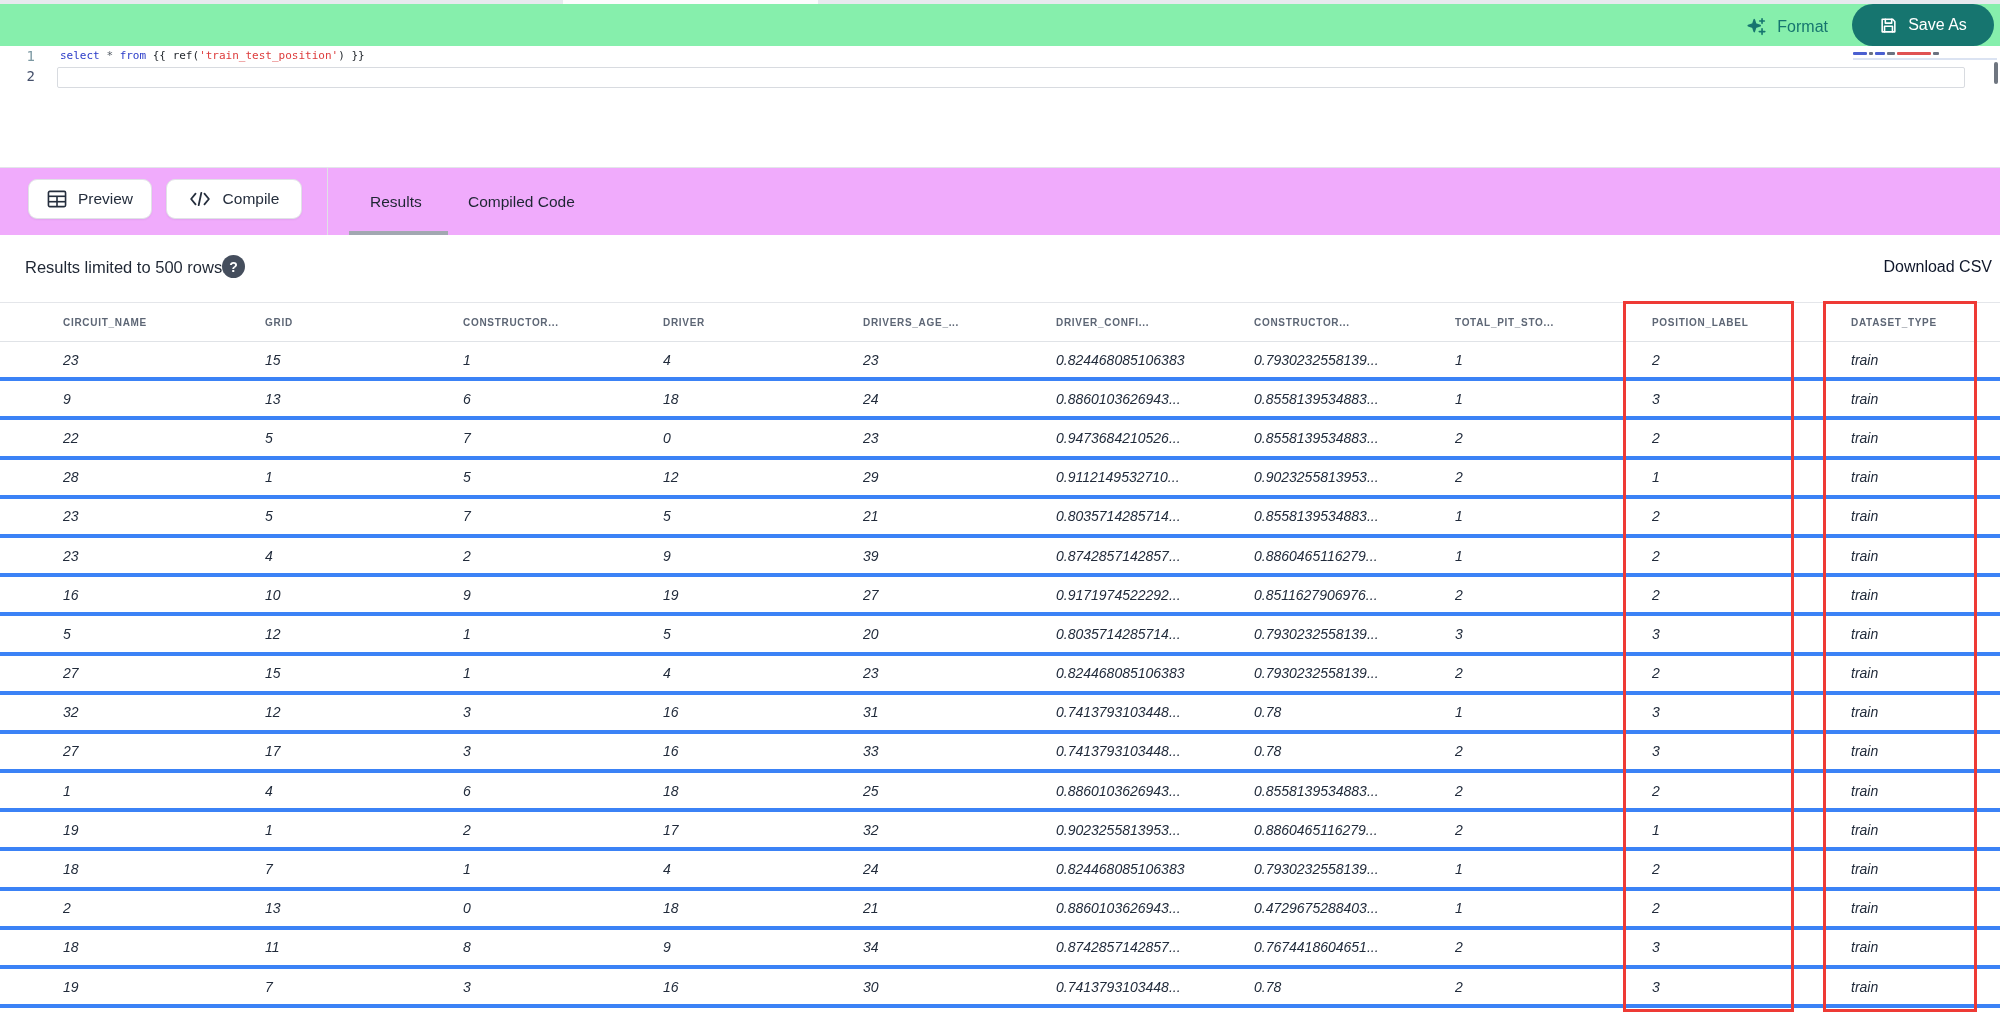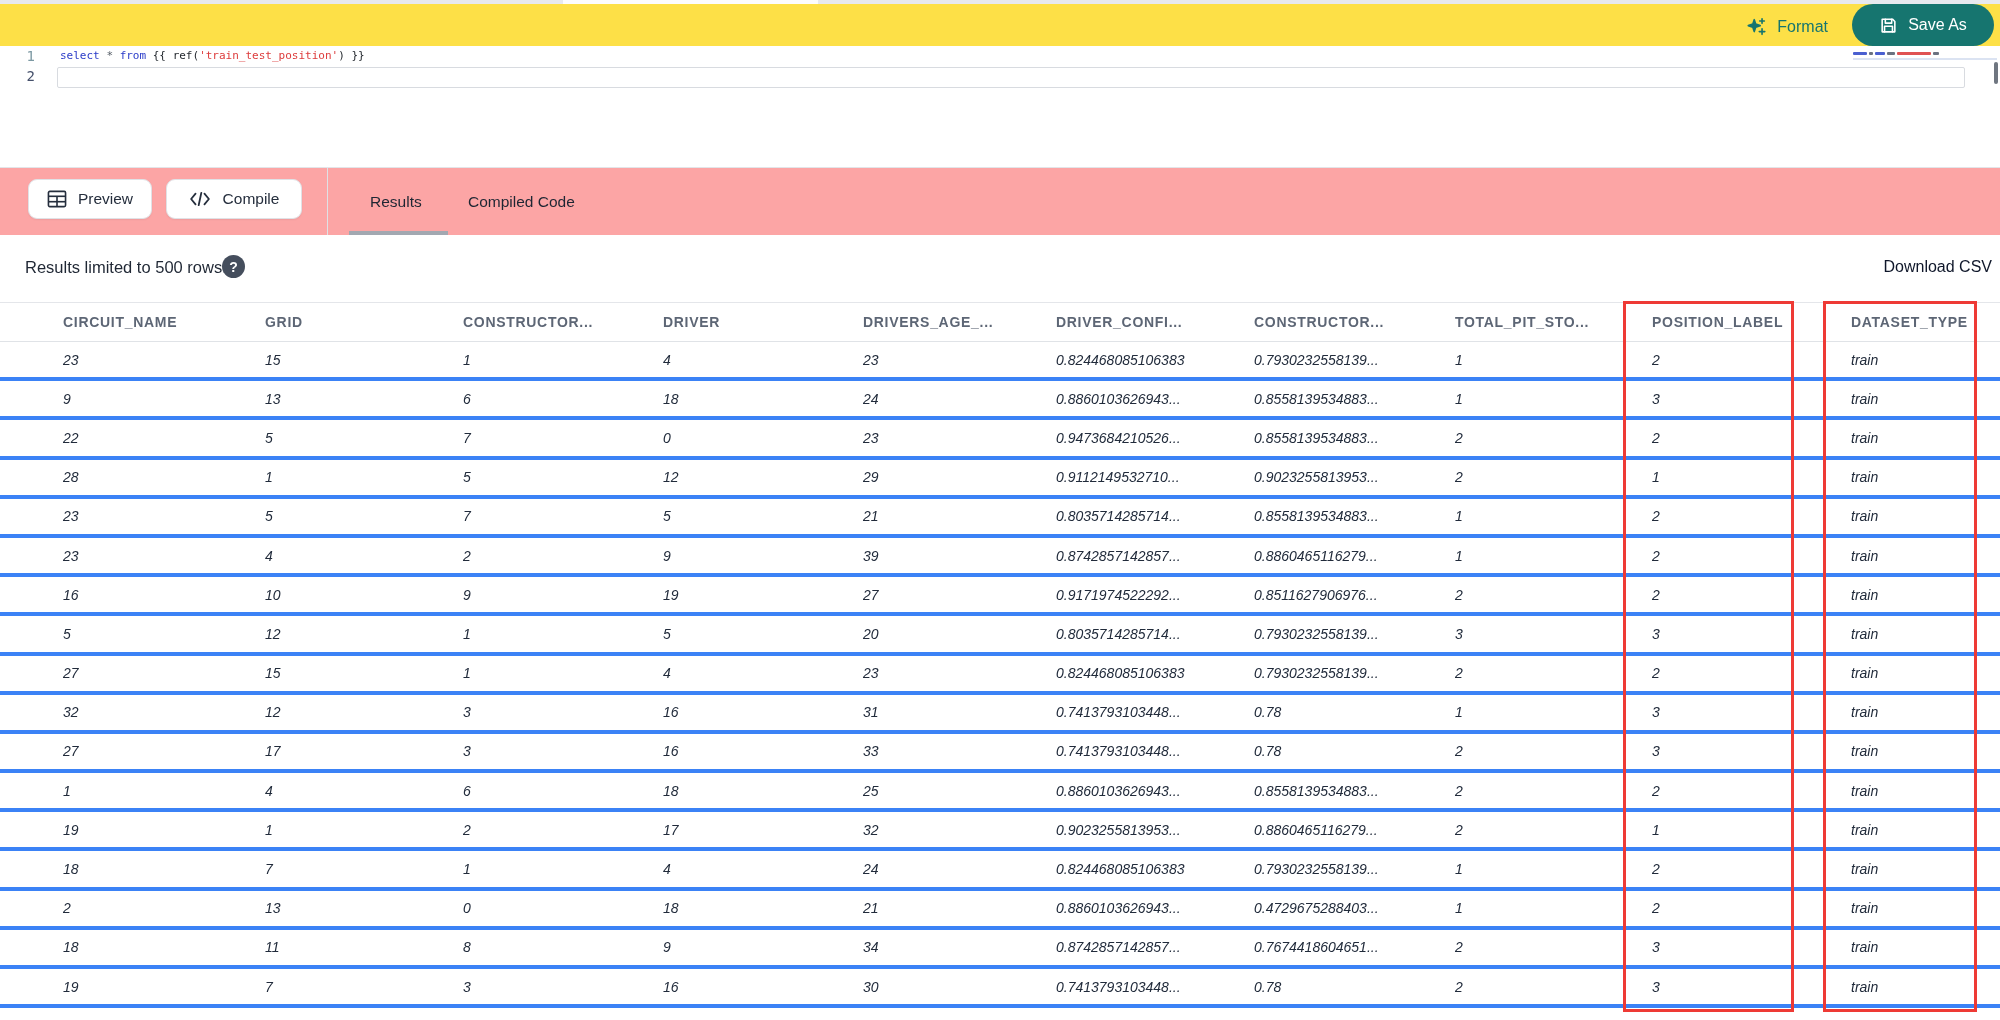--- a/index.html
+++ b/index.html
@@ -4,21 +4,21 @@
 <style>
   * { margin:0; padding:0; box-sizing:border-box; }
   html,body { width:2000px; height:1020px; background:#fff; font-family:"Liberation Sans", sans-serif; overflow:hidden; }
   .app { position:relative; width:2000px; height:1020px; background:#fff; }
 
   
   .tabstrip { position:absolute; left:0; top:0; width:2000px; height:4px; background:#e7e9ee; }
   .tabstrip .active-gap { position:absolute; left:563px; top:0; width:255px; height:4px; background:#fcfcfd; }
 
   
-  .toolbar { position:absolute; left:0; top:4px; width:2000px; height:42px; background:#fde047; }
+  .toolbar { position:absolute; left:0; top:4px; width:2000px; height:42px; background:#86efac; }
   .format-btn { position:absolute; right:172px; top:8px; height:30px; display:flex; align-items:center; gap:9px; cursor:pointer; color:#16756f; }
   .format-btn span { font-size:16px; }
   .saveas-btn { position:absolute; right:6px; top:0px; width:142px; height:42px; background:#16756f; border:none; border-radius:22px; color:#fff; display:flex; align-items:center; justify-content:center; gap:10px; font-size:16px; font-family:"Liberation Sans", sans-serif; cursor:pointer; }
 
   
   .editor { position:absolute; left:0; top:46px; width:2000px; height:121px; background:#fff; }
   .gutter { position:absolute; left:0; top:0; width:40px; text-align:right; font-family:"DejaVu Sans Mono", monospace; font-size:14px; }
   .ln { height:20px; line-height:20px; padding-right:5px; }
   .ln1 { color:#7c99a3; margin-top:0px; }
   .ln2 { color:#45506b; }
@@ -28,41 +28,41 @@
   .tok-pl { color:#24292f; }
   .tok-str { color:#dd3b3b; }
   .active-line { position:absolute; left:57px; top:21px; width:1908px; height:21px; background:#fff; border:1px solid #d8dbe0; border-radius:2px; }
   .minimap { position:absolute; left:1853px; top:5px; width:112px; height:5px; display:flex; align-items:center; gap:2px; }
   .minimap i { display:block; height:3px; border-radius:1px; }
   .mm-b { background:#4a5fd0; } .mm-d { background:#6b7280; } .mm-r { background:#e05252; }
   .minimap-line { position:absolute; left:1853px; top:12px; width:144px; height:2px; background:#dbe3f2; }
   .scroll-thumb { position:absolute; left:1994px; top:16px; width:4px; height:22px; background:#6f7680; border-radius:2px; }
 
   
-  .actionbar { position:absolute; left:0; top:167px; width:2000px; height:68px; background:#fca5a5; border-top:1px solid #e3e5e9;padding-left:31px; }
+  .actionbar { position:absolute; left:0; top:167px; width:2000px; height:68px; background:#f0abfc; border-top:1px solid #e3e5e9;padding-left:31px; }
   .panel-btn { position:absolute; top:11px; height:40px; background:#fff; border:1px solid #e0e2e6; border-radius:9px; box-shadow:0 1px 2px rgba(20,30,50,0.06); display:flex; align-items:center; justify-content:center; gap:11px; font-size:15.5px; color:#252e3d; font-family:"Liberation Sans", sans-serif; cursor:pointer; }
   .btn-preview { left:28px; width:124px; }
   .btn-compile { left:166px; width:136px;gap:12px; }
   .vdivider { position:absolute; left:327px; top:0px; width:1px; height:68px; background:#dfe1e5; }
   .tab { position:absolute; top:0; height:68px; display:flex; align-items:center; font-size:15.5px; color:#1e2633; cursor:pointer; }
   .tab-results { left:370px; }
   .tab-compiled { left:468px;text-align:right; }
   .tab-underline { position:absolute; left:349px; top:63px; width:99px; height:4px; background:#a2a8b1; }
 
   
   .results-info { position:absolute; left:0; top:235px; width:2000px; height:67px; background:#fff; }
   .results-text { position:absolute; left:25px; top:23px; font-size:16.5px; color:#1f2734; }
   .help-icon { position:absolute; left:222px; top:20px; width:23px; height:23px; border-radius:50%; background:#454e5d; color:#fff; font-size:14px; font-weight:bold; display:flex; align-items:center; justify-content:center; }
   .download-csv { position:absolute; right:8px; top:23px; font-size:16px; color:#0f172a; cursor:pointer; }
 
   
   .table { position:absolute; left:0; top:302px; width:2000px; height:718px; background:#fff; }
   .trow { display:grid; grid-template-columns:202px 198px 200px 200px 193px 198px 201px 197px 199px 162px; padding-left:50px; align-items:center; }
   .thead { height:40px; border-top:1px solid #e4e6ea; border-bottom:1px solid #e0e3e7; }
-  .th { font-size:14px; font-weight:bold; letter-spacing:0.7px; color:#5d6675; padding-left:13px; white-space:nowrap; overflow:hidden; }
+  .th { font-size:10px; font-weight:bold; letter-spacing:0.7px; color:#5d6675; padding-left:13px; white-space:nowrap; overflow:hidden; }
   .tr { height:39.2px; border-bottom:4px solid #3b82f6;font-style:italic; }
   .td { font-size:14px; color:#212b3b; padding-left:13px; white-space:nowrap; overflow:hidden; }
 
   
   .ann-box { position:absolute; border:3px solid #ee3a35; background:transparent; pointer-events:none; }
   .ann-position { left:1623px; top:301px; width:171px; height:711px; }
   .ann-dataset { left:1823px; top:301px; width:154px; height:711px; }
 
   svg { display:block; }
 </style>

